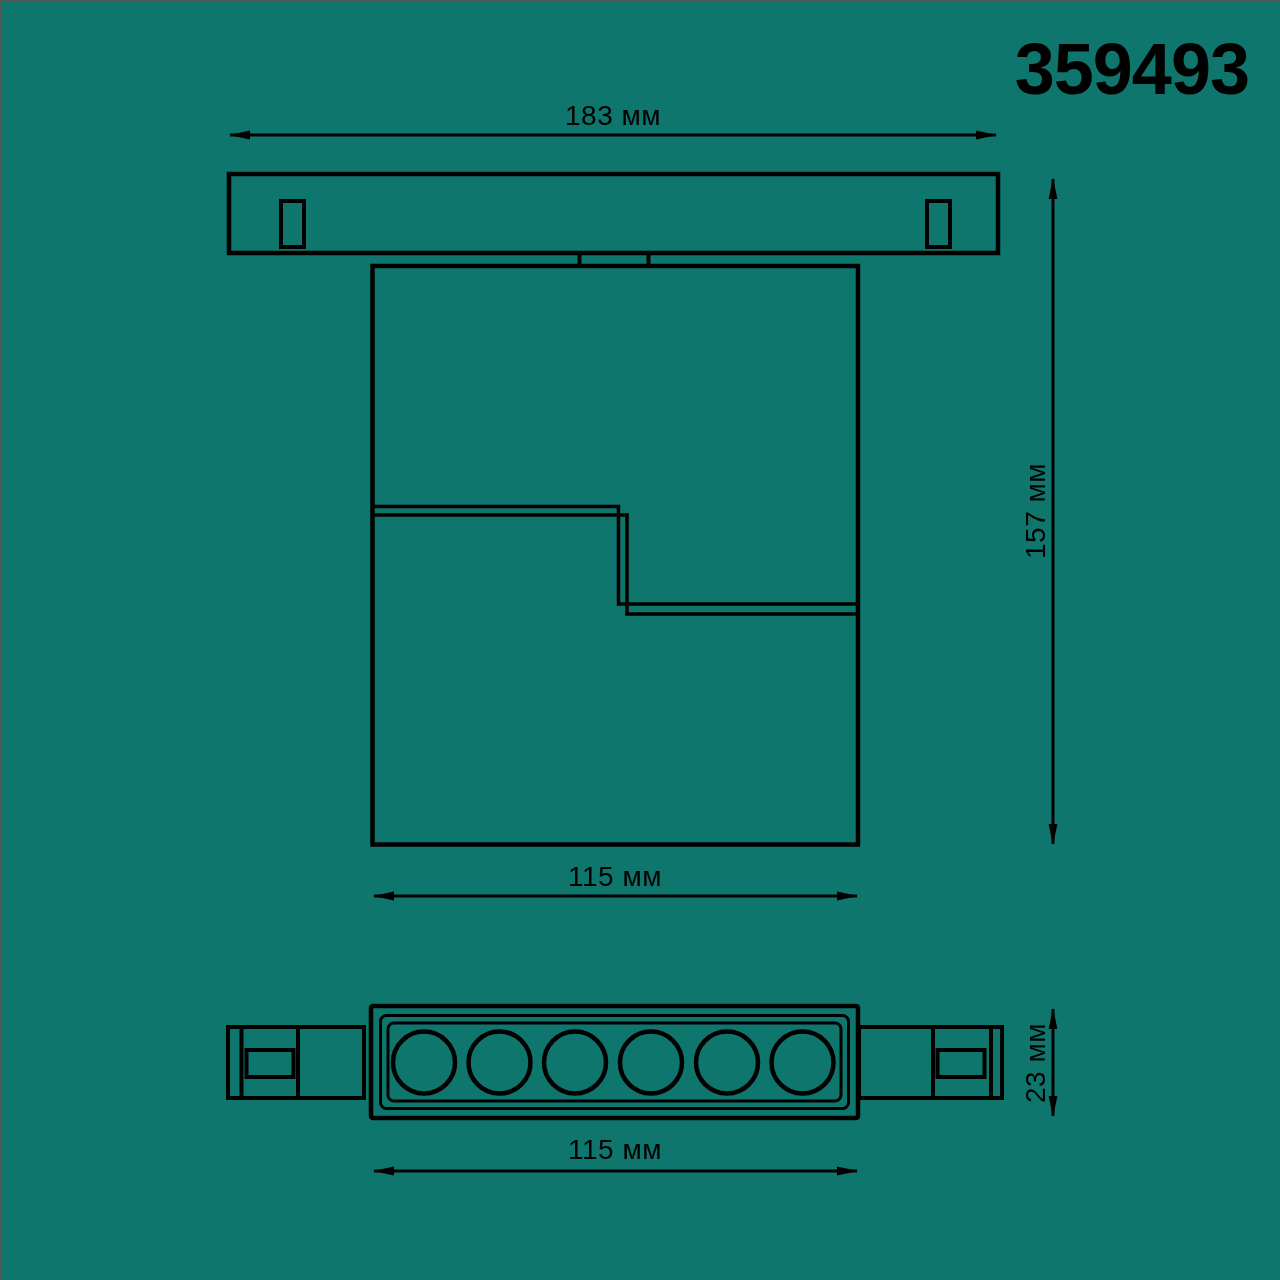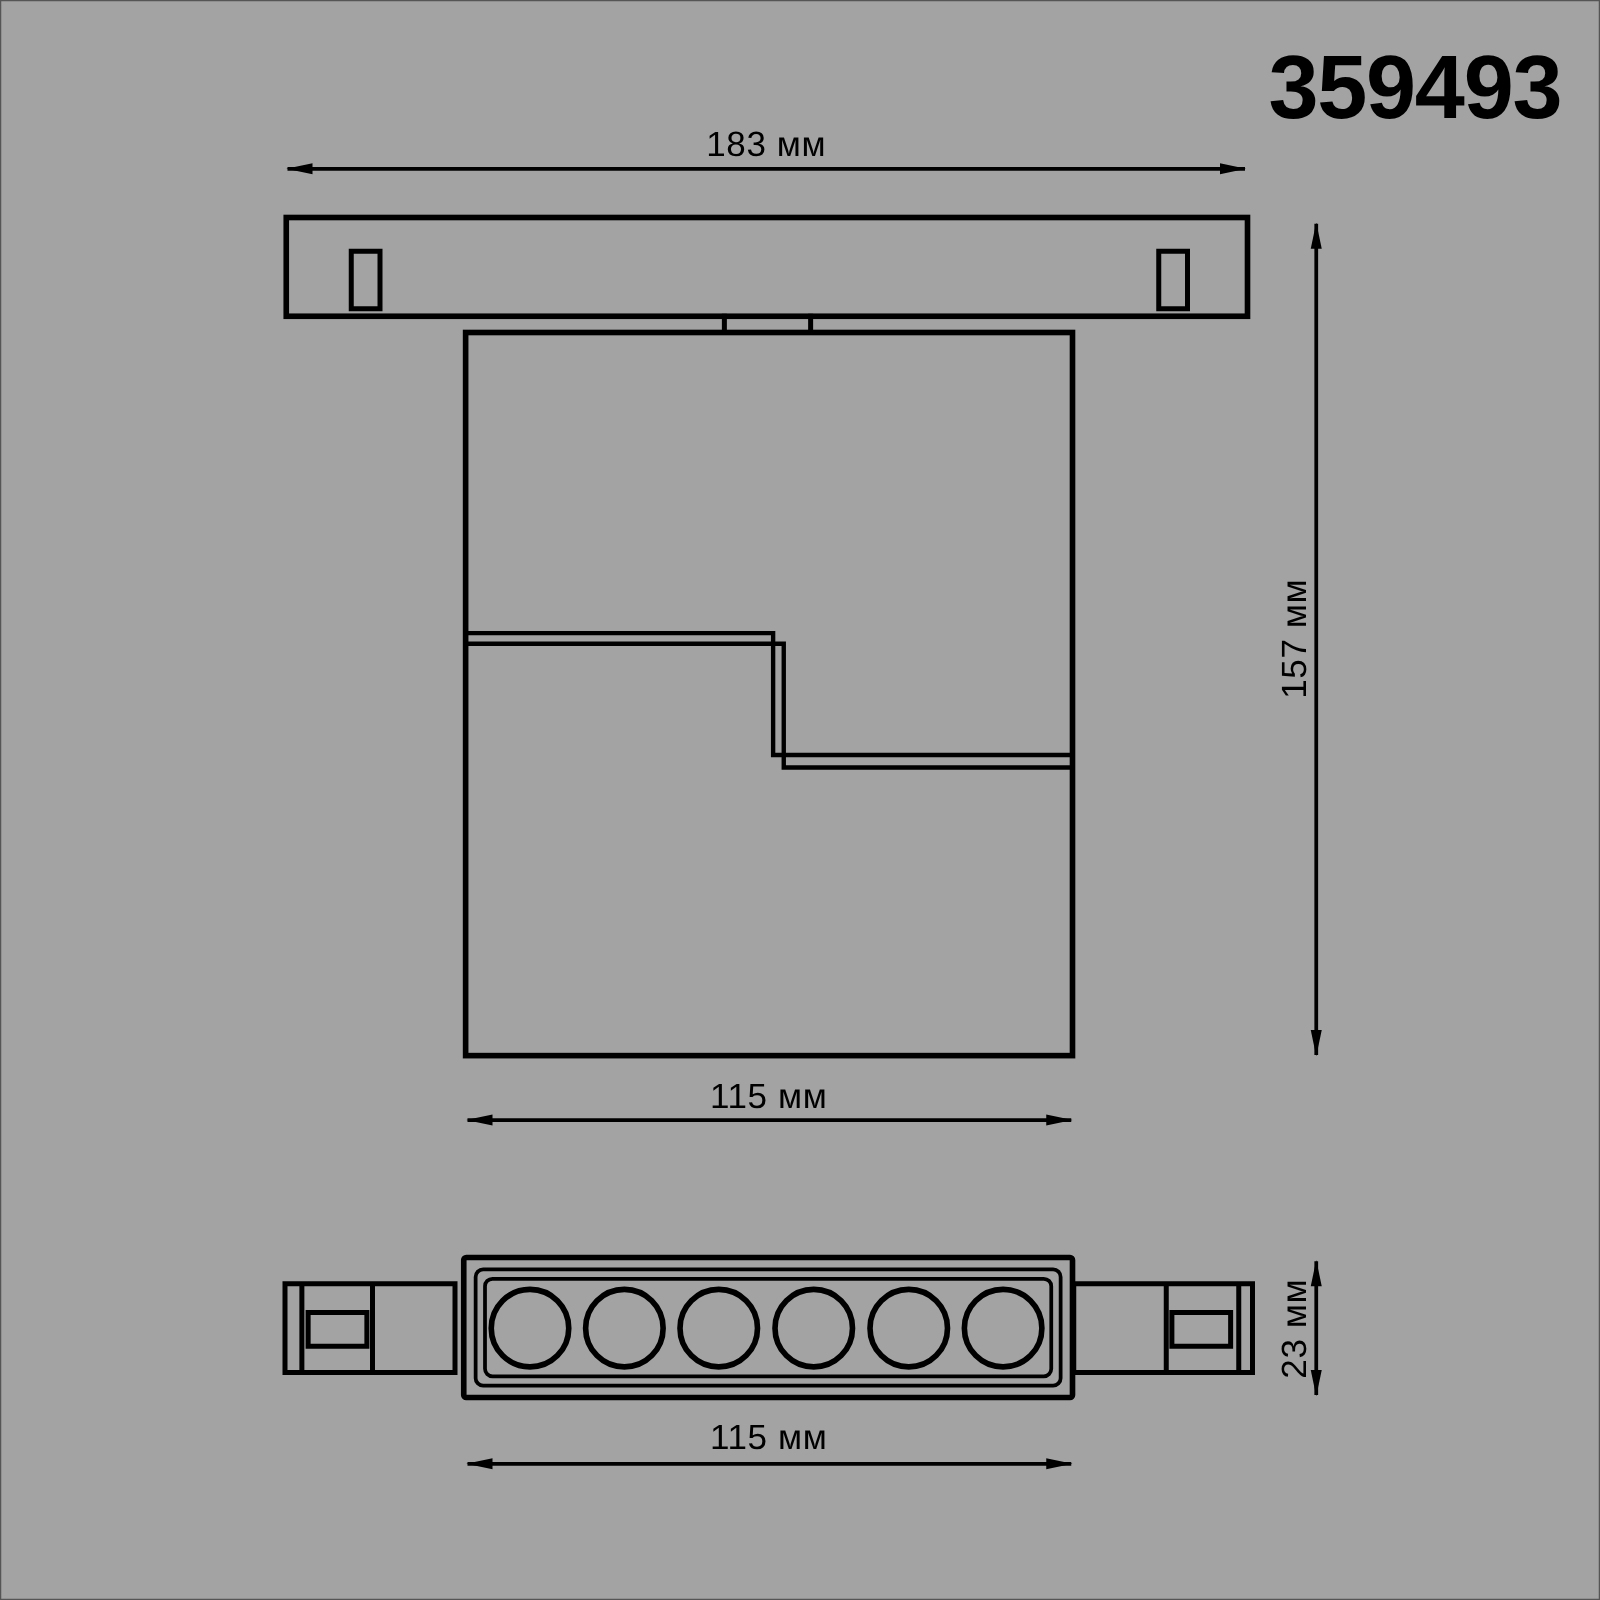--- a/index.html
+++ b/index.html
@@ -5,21 +5,21 @@
   html, body {
     margin: 0;
     padding: 0;
     background: #ffffff;
   }
   .page {
     position: relative;
     width: 1278px;
     height: 1278px;
     border: 1px solid #555;
-    background: #a3a3a3;
+    background: #0f766e;
     overflow: hidden;
     font-family: "Liberation Sans", "DejaVu Sans", sans-serif;
     text-decoration: underline;
   }
   svg text {
     font-family: "Liberation Sans", "DejaVu Sans", sans-serif;
     fill: #000000;
   }
   .dim-label {
     font-size: 28px;

